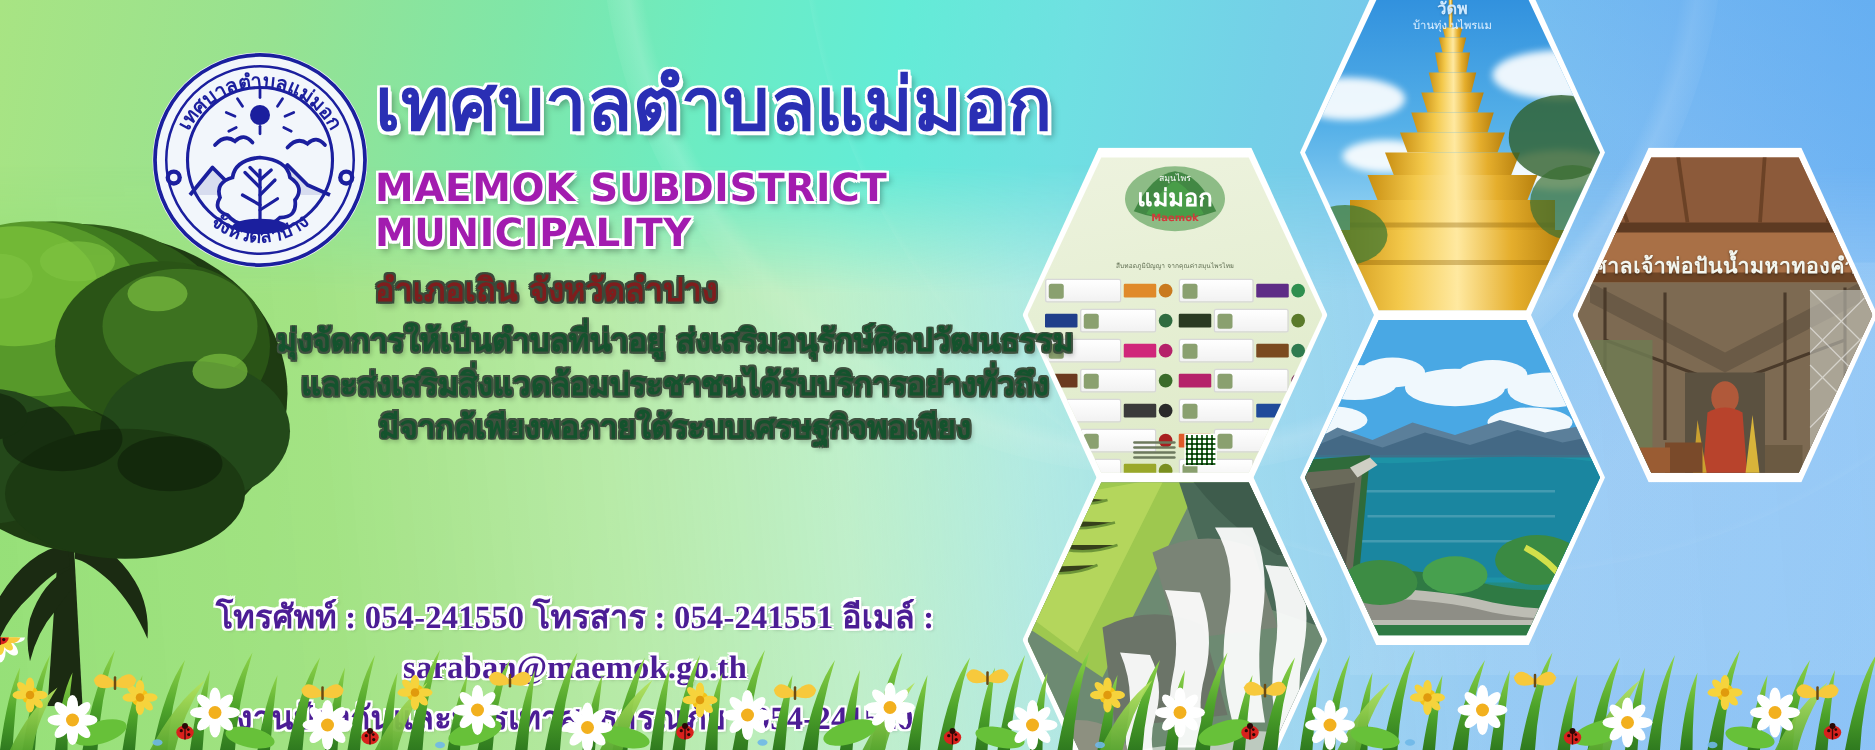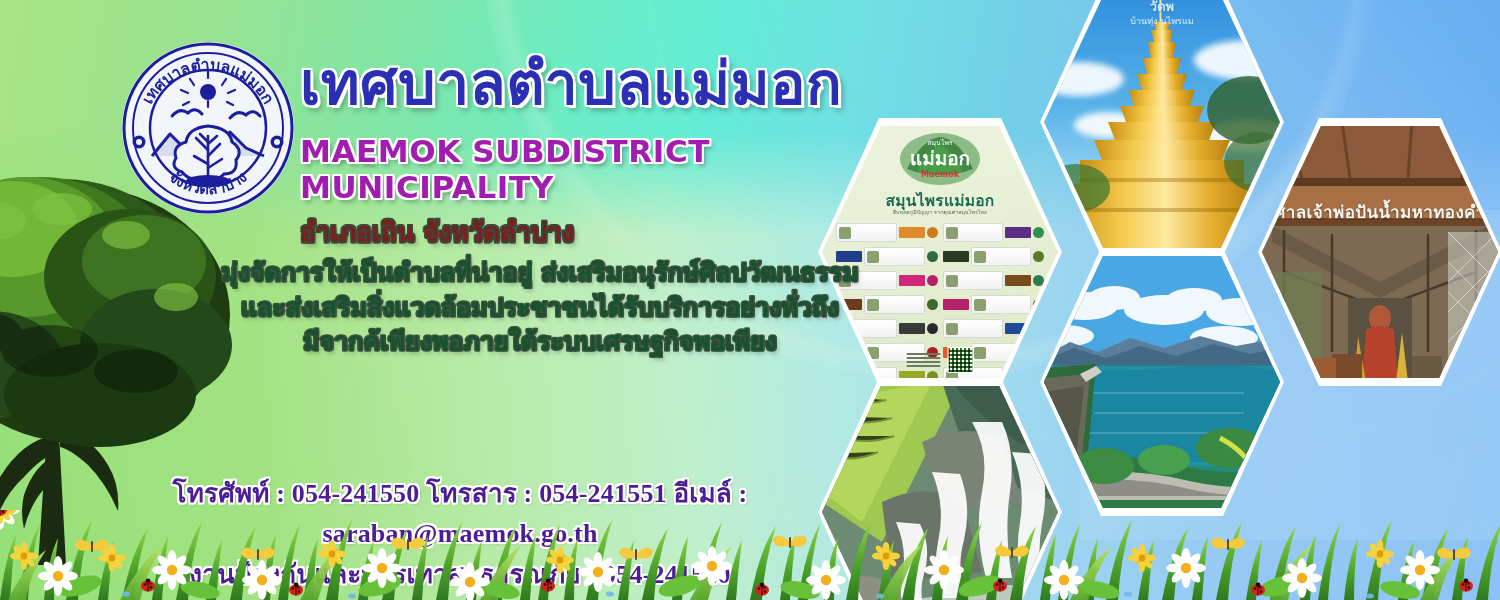--- a/index.html
+++ b/index.html
@@ -237,21 +237,20 @@
     <div class="hex hx-herb" style="left:822px; top:122px; width:236px; height:260px;">
       <div class="hex-inner">
         <svg class="poster-logo" viewBox="0 0 126 58">
           <ellipse cx="63" cy="30" rx="40" ry="26" fill="#3f8f3f" opacity=".55"></ellipse>
           <path d="M30 40 Q45 10 63 8 Q82 10 96 40 Q63 52 30 40Z" fill="#2f7a33" opacity=".8"></path>
           <path d="M40 42 Q55 18 63 16 Q74 20 86 42 Q63 50 40 42Z" fill="#49a049" opacity=".9"></path>
           <text x="63" y="16" font-size="7" fill="#ffffff" text-anchor="middle" font-family="DejaVu Sans, sans-serif">สมุนไพร</text>
           <text x="63" y="36" font-size="19" fill="#ffffff" text-anchor="middle" font-weight="bold" font-family="DejaVu Sans, sans-serif">แม่มอก</text>
           <text x="63" y="48" font-size="8" fill="#d13a3a" text-anchor="middle" font-weight="bold" font-family="DejaVu Sans, sans-serif">Maemok</text>
         </svg>
-        <div class="poster-title">สมุนไพรแม่มอก</div>
         <div class="poster-sub">สืบทอดภูมิปัญญา จากคุณค่าสมุนไพรไทย</div>
 
         <div class="pgrid">
           <div class="pitem">
               <span class="pbox"></span>
               <span class="pbar" style="background:#e08a2a"></span>
               <span class="pdot" style="background:#c97a1f"></span>
             </div>
           <div class="pitem">
               <span class="pbox"></span>

